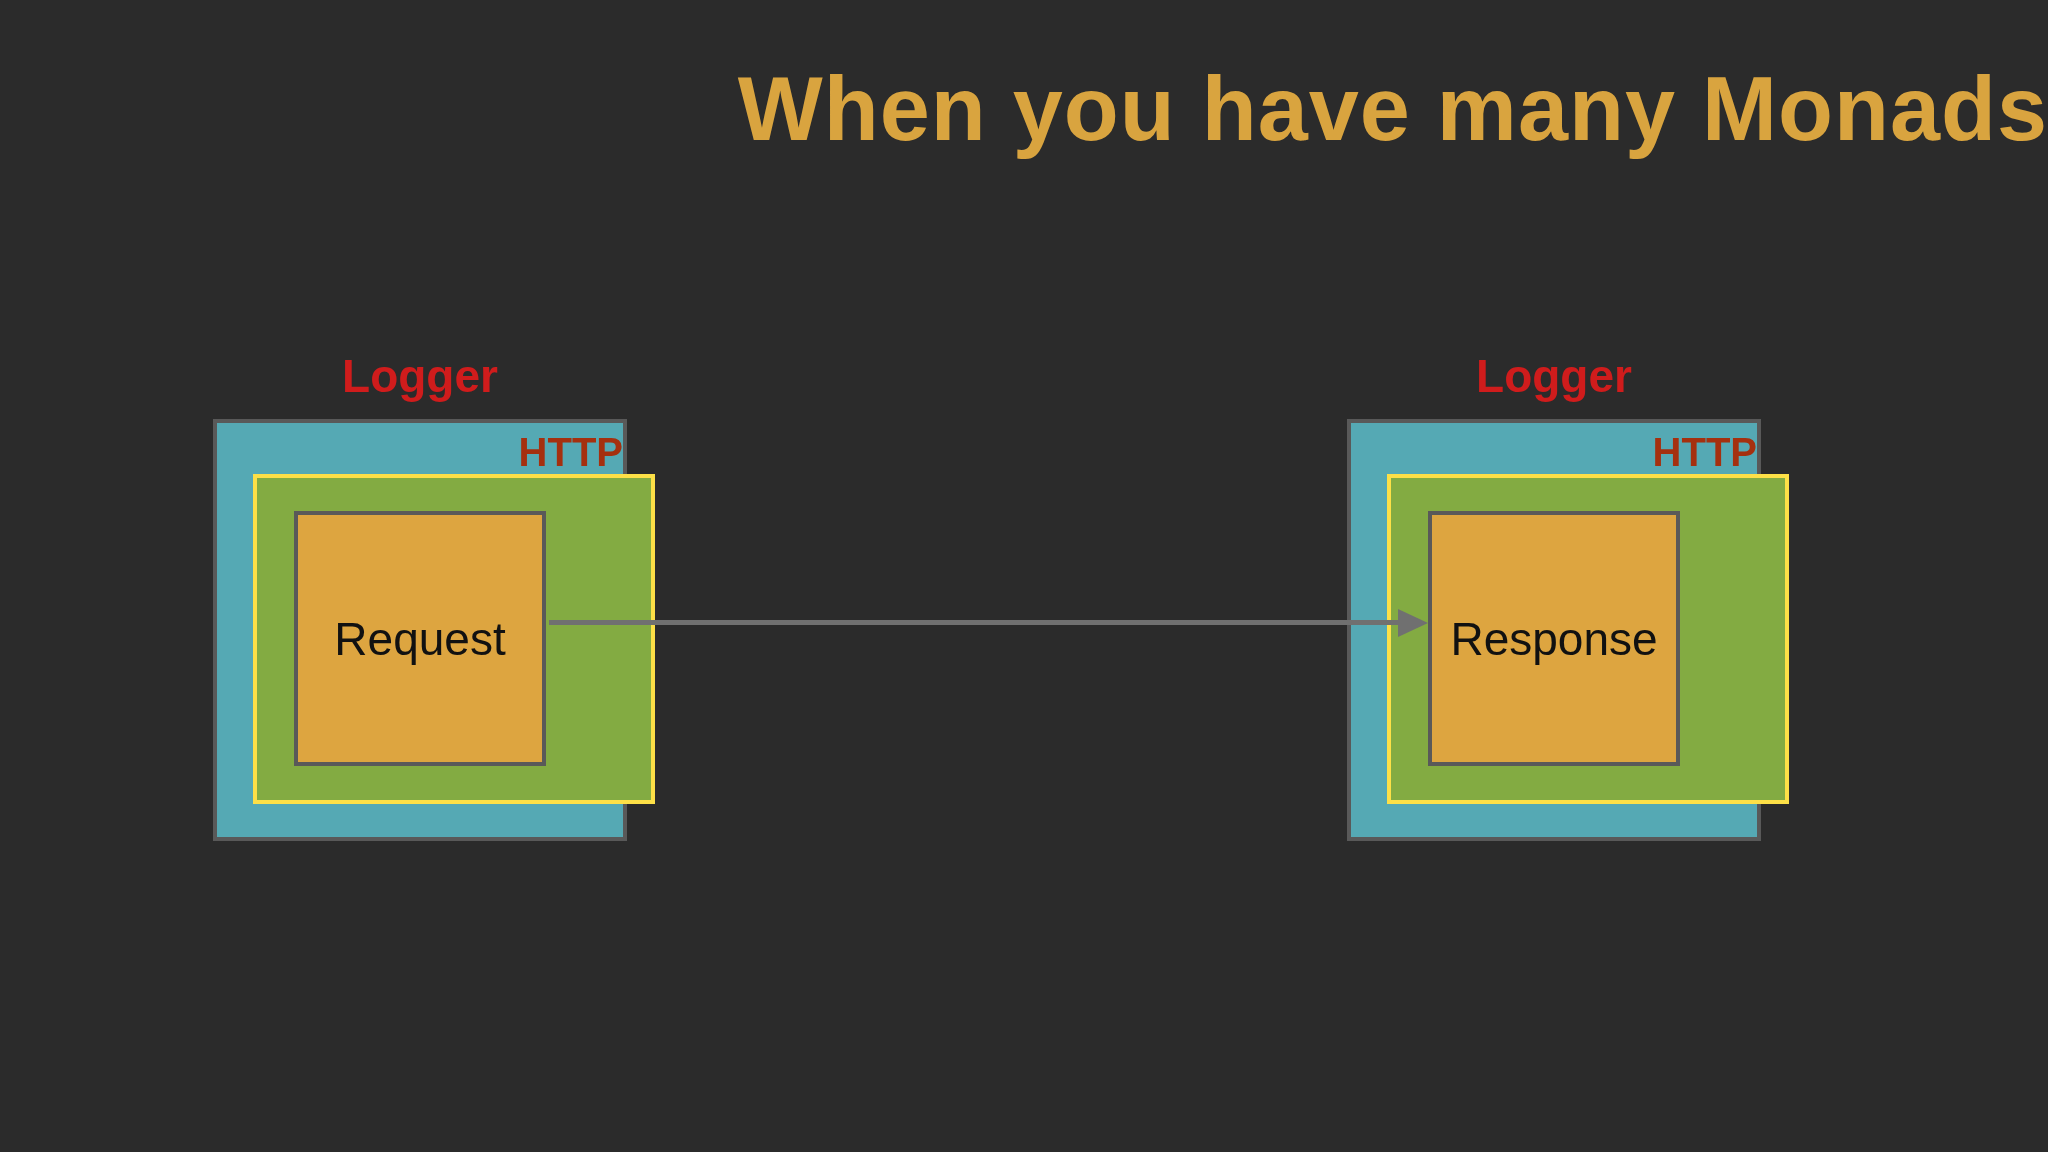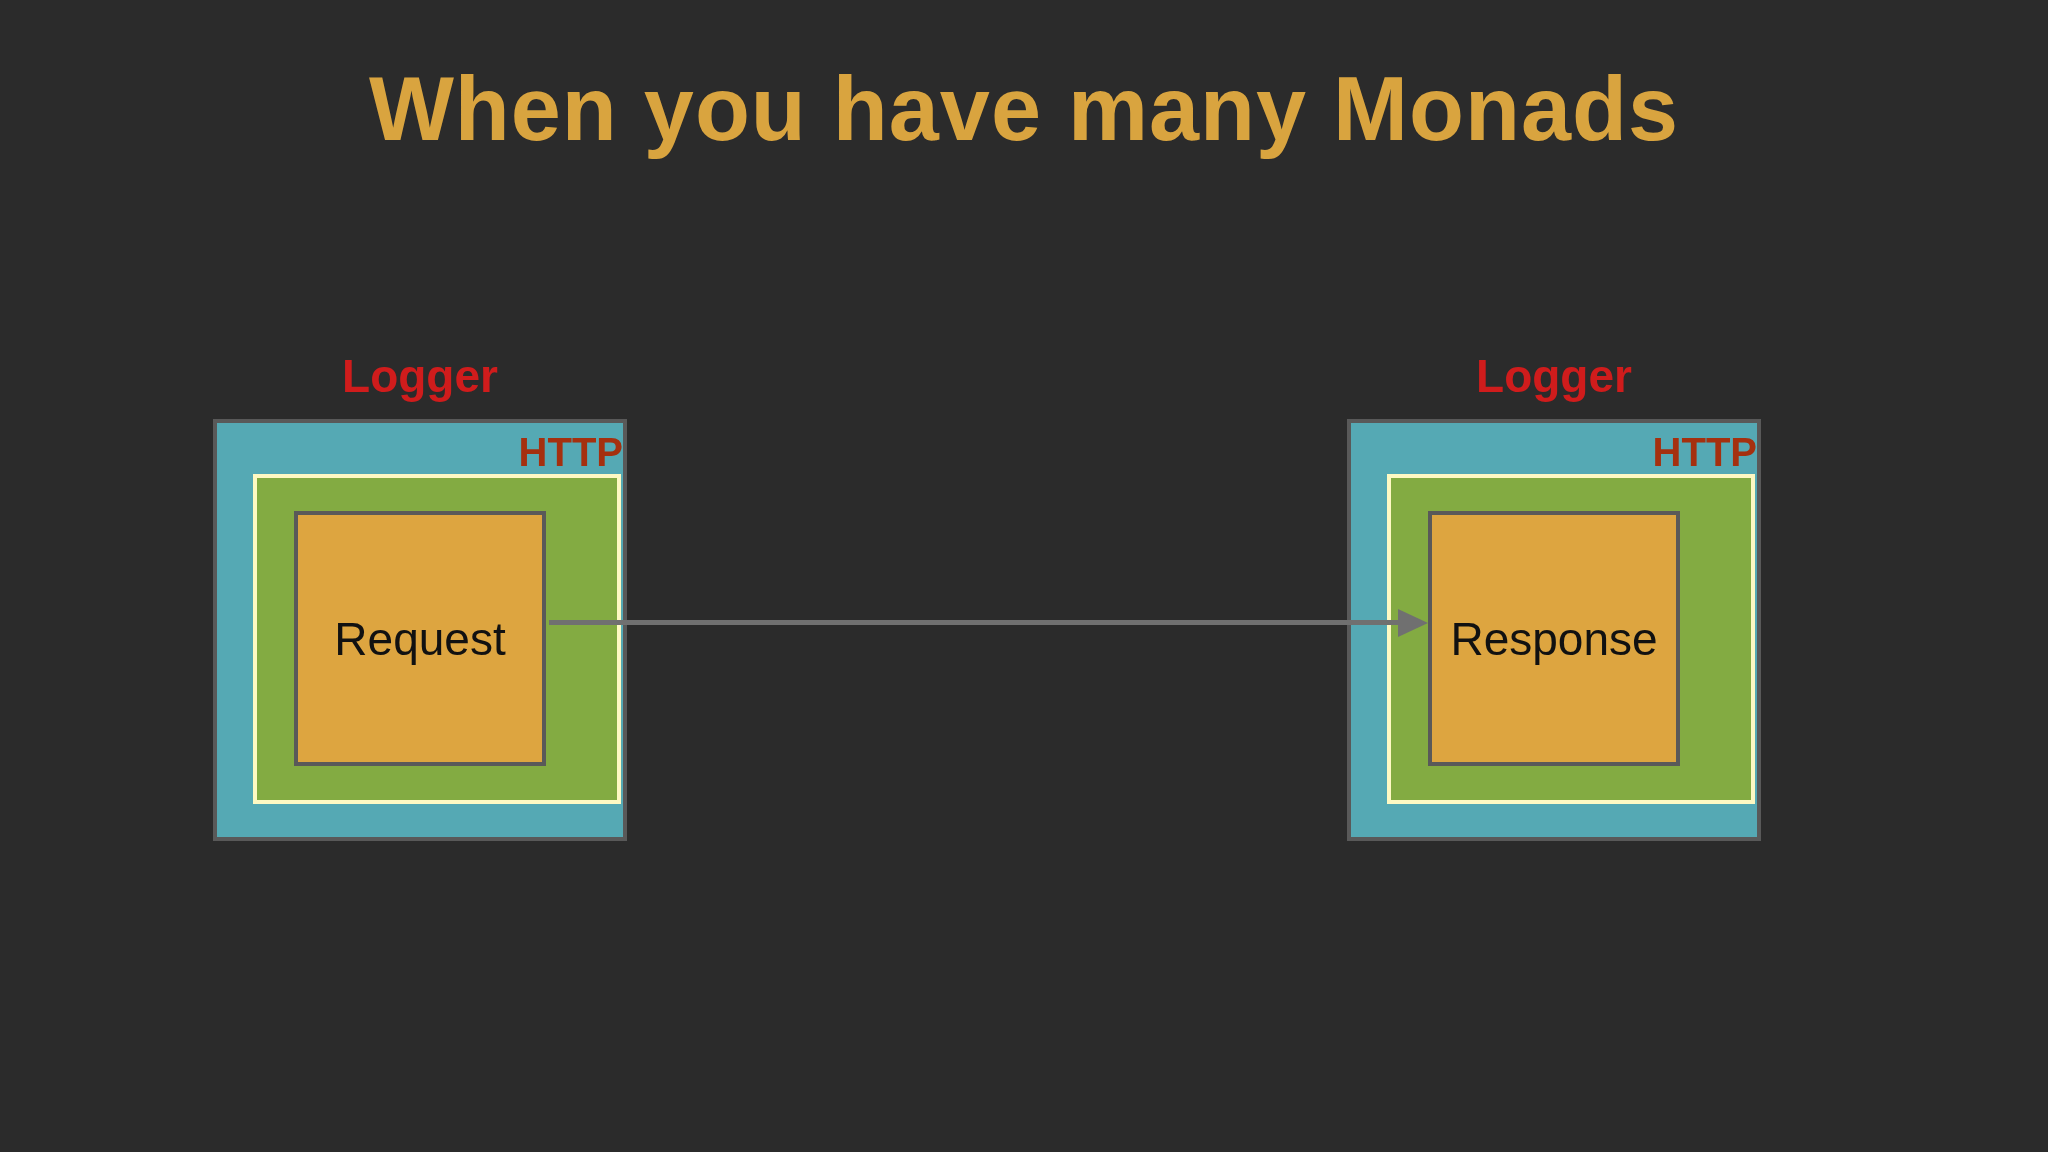--- a/index.html
+++ b/index.html
@@ -13,21 +13,21 @@
     position: relative;
     width: 2048px;
     height: 1152px;
     background: #2b2b2b;
   }
   .slide-title {
     position: absolute;
     top: 58px;
     left: 0;
     width: 2048px;
-    text-align: center;
+    text-align: right;
     font-size: 90px;
     font-weight: bold;
     letter-spacing: 1px;
     color: #d9a43f;
   }
   .monad {
     position: absolute;
     top: 352px;
     width: 414px;
   }
@@ -55,24 +55,24 @@
     font-size: 40px;
     font-weight: bold;
     color: #a5300f;
     margin-top: 7px;
     line-height: 44px;
   }
   .green-box {
     position: absolute;
     left: 36px;
     top: 51px;
-    width: 368px;
+    width: 402px;
     height: 330px;
     background: #83ab42;
-    border: 4px solid #fef9c3;
+    border: 4px solid #fde047;
   }
   .orange-box {
     position: absolute;
     left: 37px;
     top: 33px;
     width: 252px;
     height: 255px;
     background: #dda540;
     border: 4px solid #595959;
     display: flex;

